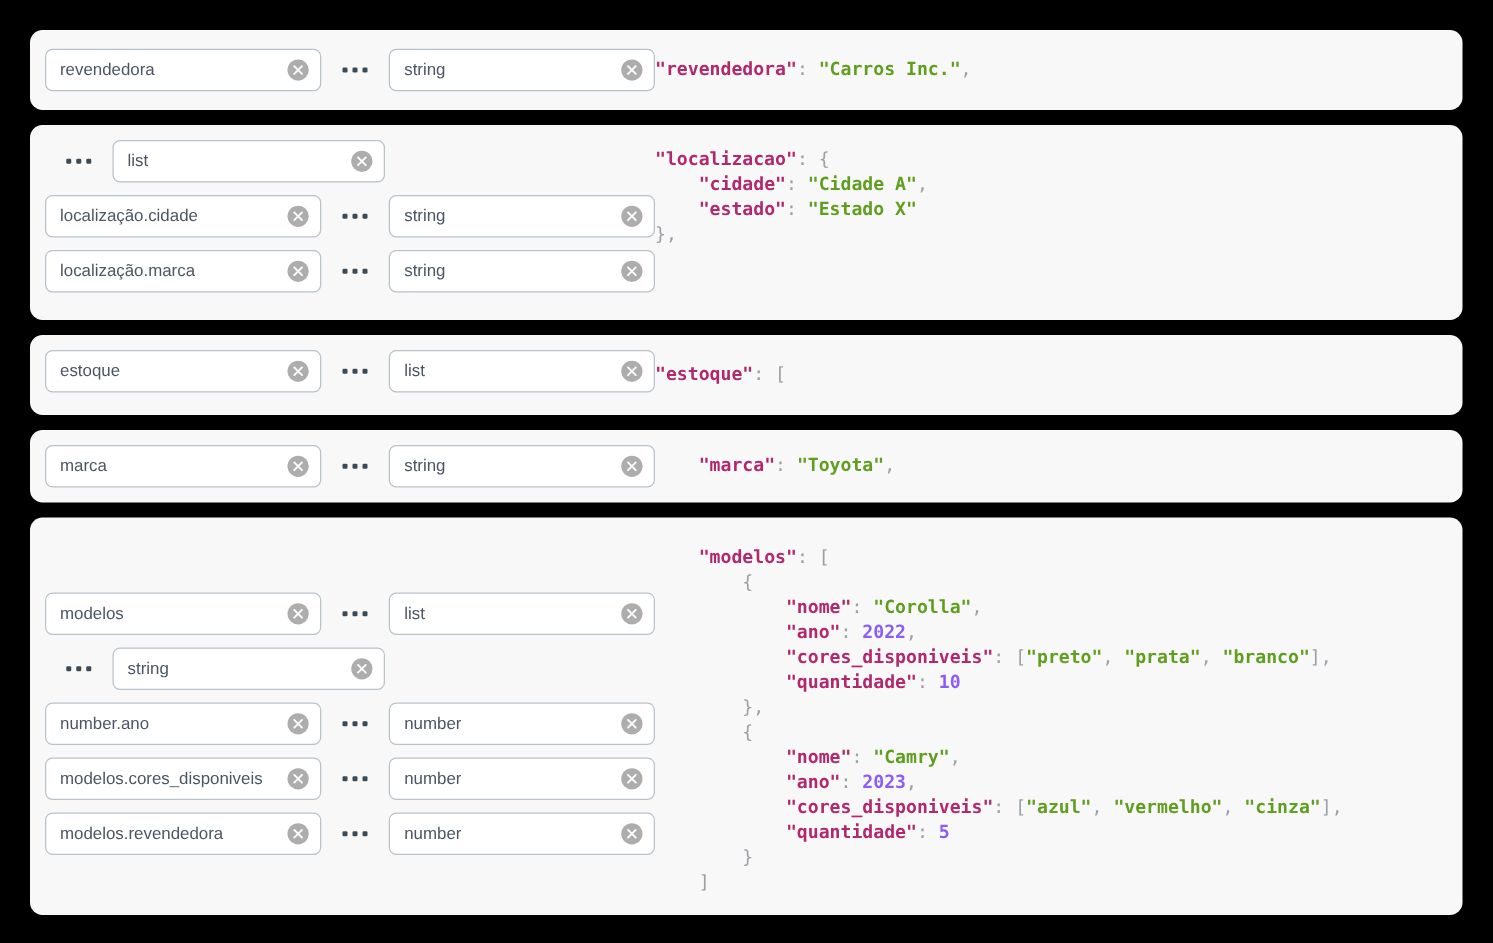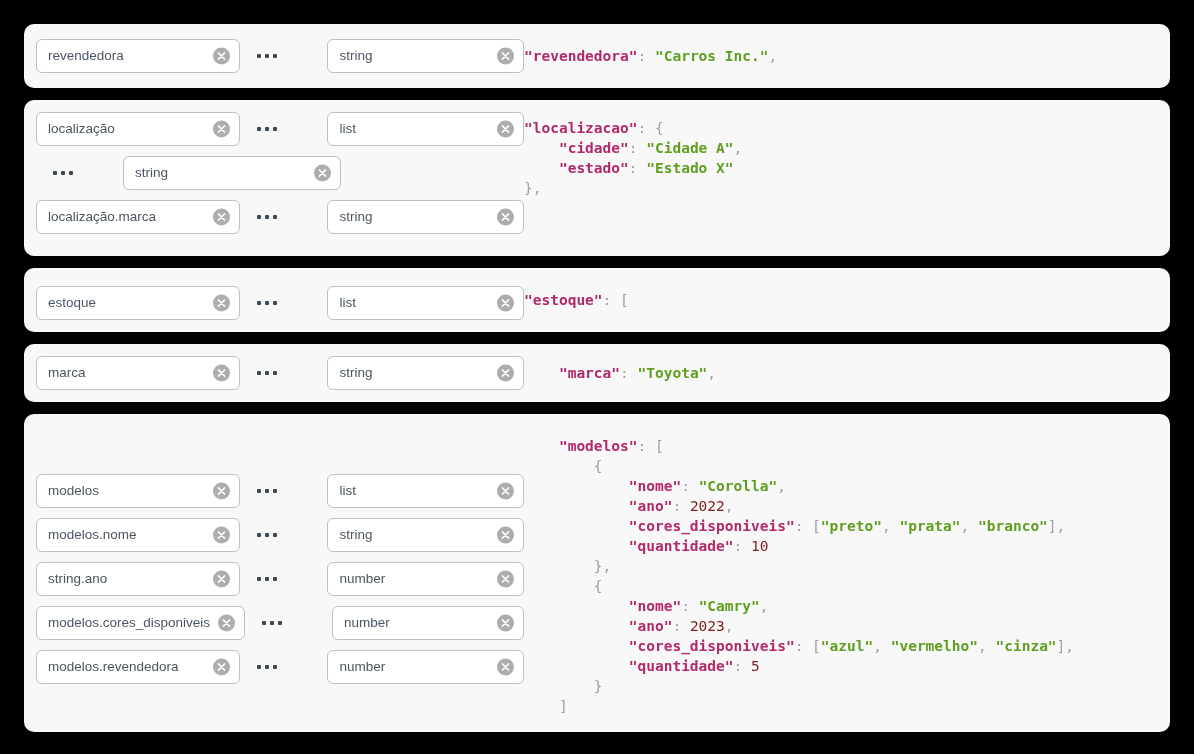--- a/index.html
+++ b/index.html
@@ -56,21 +56,21 @@
     height: 34px;
     border: 1px solid #b9c2c9;
     border-radius: 6px;
     background: #ffffff;
     display: flex;
     align-items: center;
     padding: 0 34px 0 11px;
   }
 
   .input-box.name-box { width: 227px; }
-  .input-box.type-box { width: 218px; margin-left: 33px; }
+  .input-box.type-box { width: 218px; }
 
   .input-text {
     font-family: "Liberation Sans", sans-serif;
     font-size: 13.5px;
     color: #4b5662;
     line-height: 1;
     white-space: nowrap;
     overflow: hidden;
     text-overflow: ellipsis;
   }
@@ -122,27 +122,27 @@
     font-size: 14.5px;
     line-height: 20px;
     white-space: pre;
     color: #8a8f94;
   }
 
   .code-line { white-space: pre; }
 
   .tok-key  { color: #b2286c; font-weight: bold; }
   .tok-str  { color: #5f9e1e; font-weight: bold; }
-  .tok-num  { color: #7f1d1d; font-weight: normal; }
+  .tok-num  { color: #8b5cf6; font-weight: bold; }
   .tok-pun  { color: #9aa0a6; }
 
   
   .card-rev   { min-height: 64px; align-items: center; }
   .card-loc   { min-height: 156px; }
-  .card-est   { min-height: 64px; align-items: flex-end; }
+  .card-est   { min-height: 64px; align-items: flex-start; }
   .card-mar   { min-height: 58px; align-items: center; }
   .card-mod   { min-height: 318px; }
 
   .card-rev .card-code,
   .card-est .card-code,
   .card-mar .card-code { justify-content: center; }
 
   .card-loc .card-code { padding-top: 18px; justify-content: flex-start; }
   .card-mod .card-code { padding-top: 22px; justify-content: flex-start; }
 
@@ -178,43 +178,43 @@
           </div>
         </div>
       </div>
       <div class="card-code">
         <div class="code-block"><div class="code-line"><span class="tok-key">"revendedora"</span><span class="tok-pun">: </span><span class="tok-str">"Carros Inc."</span><span class="tok-pun">,</span></div></div>
       </div>
     </div>
     <div class="card card-loc">
       <div class="card-fields">
         <div class="field-row">
-          <div class="input-box name-box">
-            <span class="input-text">localização</span>
-            <span class="clear-icon">
-              <svg width="9" height="9" viewBox="0 0 9 9">
-                <path d="M1.4 1.4 L7.6 7.6 M7.6 1.4 L1.4 7.6" stroke="#ffffff" stroke-width="1.5" stroke-linecap="round"></path>
-              </svg>
-            </span>
-          </div>
           <div class="dots-sep">
             <span></span>
             <span></span>
             <span></span>
           </div>
           <div class="input-box type-box">
             <span class="input-text">list</span>
             <span class="clear-icon">
               <svg width="9" height="9" viewBox="0 0 9 9">
                 <path d="M1.4 1.4 L7.6 7.6 M7.6 1.4 L1.4 7.6" stroke="#ffffff" stroke-width="1.5" stroke-linecap="round"></path>
               </svg>
             </span>
           </div>
         </div>
         <div class="field-row">
+          <div class="input-box name-box">
+            <span class="input-text">localização.cidade</span>
+            <span class="clear-icon">
+              <svg width="9" height="9" viewBox="0 0 9 9">
+                <path d="M1.4 1.4 L7.6 7.6 M7.6 1.4 L1.4 7.6" stroke="#ffffff" stroke-width="1.5" stroke-linecap="round"></path>
+              </svg>
+            </span>
+          </div>
           <div class="dots-sep">
             <span></span>
             <span></span>
             <span></span>
           </div>
           <div class="input-box type-box">
             <span class="input-text">string</span>
             <span class="clear-icon">
               <svg width="9" height="9" viewBox="0 0 9 9">
                 <path d="M1.4 1.4 L7.6 7.6 M7.6 1.4 L1.4 7.6" stroke="#ffffff" stroke-width="1.5" stroke-linecap="round"></path>
@@ -329,45 +329,37 @@
           <div class="input-box type-box">
             <span class="input-text">list</span>
             <span class="clear-icon">
               <svg width="9" height="9" viewBox="0 0 9 9">
                 <path d="M1.4 1.4 L7.6 7.6 M7.6 1.4 L1.4 7.6" stroke="#ffffff" stroke-width="1.5" stroke-linecap="round"></path>
               </svg>
             </span>
           </div>
         </div>
         <div class="field-row">
-          <div class="input-box name-box">
-            <span class="input-text">modelos.nome</span>
-            <span class="clear-icon">
-              <svg width="9" height="9" viewBox="0 0 9 9">
-                <path d="M1.4 1.4 L7.6 7.6 M7.6 1.4 L1.4 7.6" stroke="#ffffff" stroke-width="1.5" stroke-linecap="round"></path>
-              </svg>
-            </span>
-          </div>
           <div class="dots-sep">
             <span></span>
             <span></span>
             <span></span>
           </div>
           <div class="input-box type-box">
             <span class="input-text">string</span>
             <span class="clear-icon">
               <svg width="9" height="9" viewBox="0 0 9 9">
                 <path d="M1.4 1.4 L7.6 7.6 M7.6 1.4 L1.4 7.6" stroke="#ffffff" stroke-width="1.5" stroke-linecap="round"></path>
               </svg>
             </span>
           </div>
         </div>
         <div class="field-row">
           <div class="input-box name-box">
-            <span class="input-text">string.ano</span>
+            <span class="input-text">number.ano</span>
             <span class="clear-icon">
               <svg width="9" height="9" viewBox="0 0 9 9">
                 <path d="M1.4 1.4 L7.6 7.6 M7.6 1.4 L1.4 7.6" stroke="#ffffff" stroke-width="1.5" stroke-linecap="round"></path>
               </svg>
             </span>
           </div>
           <div class="dots-sep">
             <span></span>
             <span></span>
             <span></span>

